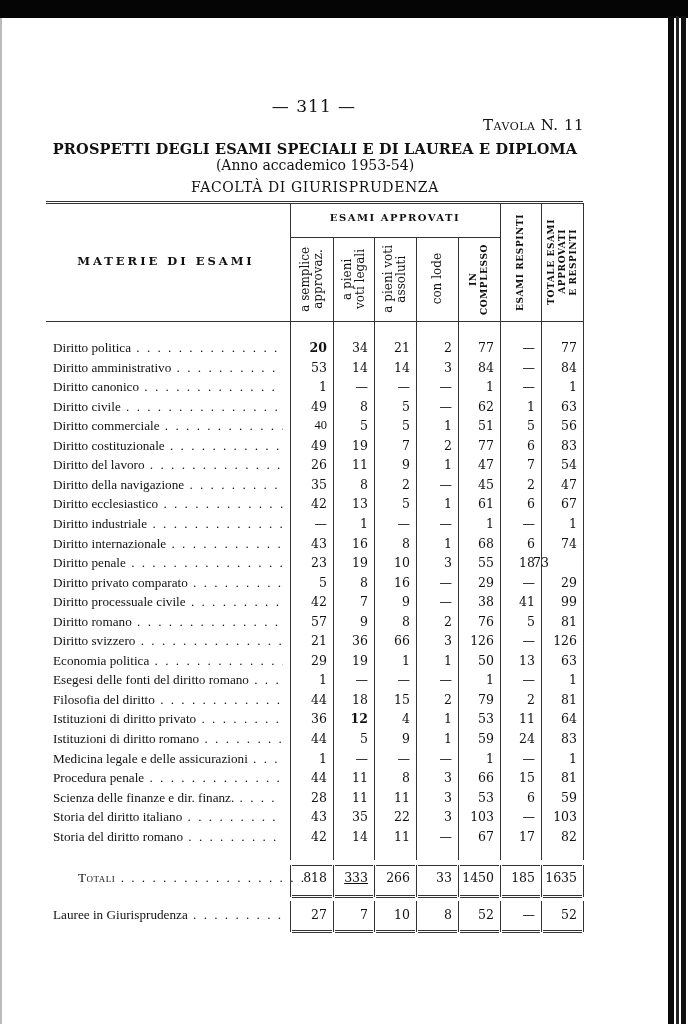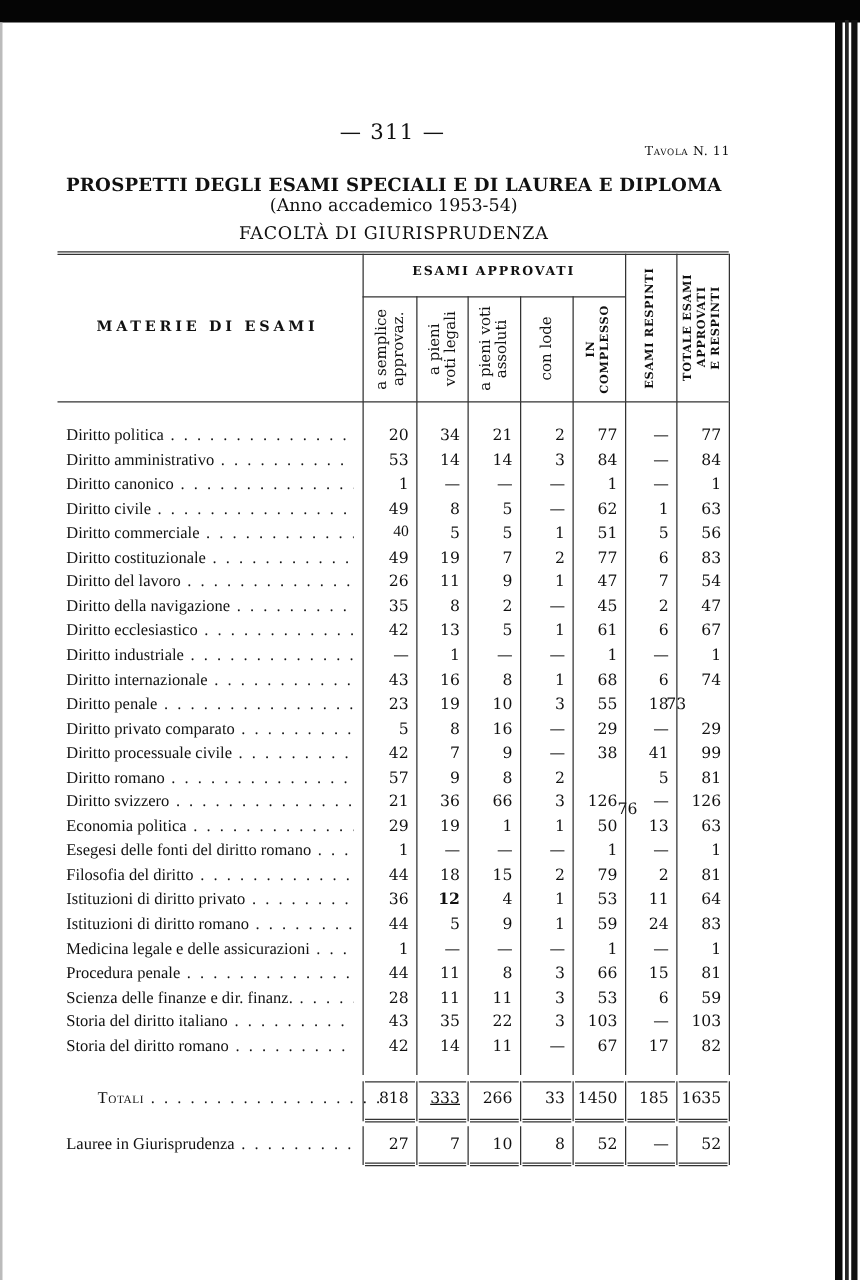--- a/index.html
+++ b/index.html
@@ -9,21 +9,21 @@
     font-family: "DejaVu Serif", "Liberation Serif", serif;
   }
   .top-bar { position: absolute; left: 0; top: 0; width: 688px; height: 18px; background: #050505; }
   .right-edge { position: absolute; top: 16px; right: 0; width: 22px; height: 1008px; }
   .right-edge .b1 { position: absolute; left: 2px; top: 0; width: 6px; height: 100%; background: #0a0a0a; }
   .right-edge .b2 { position: absolute; left: 10px; top: 0; width: 3px; height: 100%; background: #222; }
   .right-edge .b3 { position: absolute; left: 15px; top: 0; width: 5px; height: 100%; background: #111; }
   .left-edge { position: absolute; top: 18px; left: 0; width: 2px; height: 1006px; background: #bbb; }
 
   .page-num { position: absolute; left: 0; width: 628px; top: 96px; text-align: center; font-size: 17px; letter-spacing: 1px; }
-  .tavola { position: absolute; right: 104px; top: 116px; font-size: 10px; font-variant: small-caps; letter-spacing: 0.5px; }
+  .tavola { position: absolute; right: 104px; top: 116px; font-size: 15px; font-variant: small-caps; letter-spacing: 0.5px; }
   .title1 { position: absolute; left: 46px; width: 538px; top: 140px; text-align: center; font-size: 14.5px; font-weight: bold; letter-spacing: 0.2px; white-space: nowrap; }
   .title2 { position: absolute; left: 46px; width: 538px; top: 157px; text-align: center; font-size: 14px; }
   .title3 { position: absolute; left: 46px; width: 538px; top: 179px; text-align: center; font-size: 14px; letter-spacing: 0.6px; }
 
   .line { position: absolute; background: #333; }
   .vline { position: absolute; width: 1px; background: #333; }
 
   .hdr-materie { position: absolute; left: 46px; width: 240px; top: 254px; text-align: center; font-size: 11.5px; letter-spacing: 3px; font-weight: bold; }
   .hdr-group { position: absolute; left: 291px; width: 208px; top: 212px; text-align: center; font-size: 10px; letter-spacing: 1.5px; font-weight: bold; }
   .vhdr { position: absolute; display: flex; align-items: center; justify-content: center; }
@@ -154,21 +154,21 @@
       <div class="vline" style="left: 500px; top: 865px; height: 32px;"></div>
       <div class="vline" style="left: 500px; top: 901px; height: 31px;"></div>
       <div class="vline" style="left: 541px; top: 865px; height: 32px;"></div>
       <div class="vline" style="left: 541px; top: 901px; height: 31px;"></div>
       <div class="vline" style="left: 583px; top: 865px; height: 32px;"></div>
       <div class="vline" style="left: 583px; top: 901px; height: 31px;"></div>
     </div>
   <div id="body">
       <div class="row" style="top: 338px;">
         <div class="label"><span>Diritto politica</span><span class="lead"> . . . . . . . . . . . . . . . . . . . . . . . .</span></div>
-        <div class="cell" style="left: 293px;">20</div>
+        <div class="cell" style="left: 293px; font-weight: bold;">20</div>
         <div class="cell" style="left: 334px;">34</div>
         <div class="cell" style="left: 376px;">21</div>
         <div class="cell" style="left: 418px;">2</div>
         <div class="cell" style="left: 460px;">77</div>
         <div class="cell" style="left: 501px;">—</div>
         <div class="cell" style="left: 543px;">77</div>
       </div>
       <div class="row" style="top: 357.55px;">
         <div class="label"><span>Diritto amministrativo</span><span class="lead"> . . . . . . . . . . . . . . . . . . . . . . . .</span></div>
         <div class="cell" style="left: 293px;">53</div>
@@ -298,21 +298,21 @@
         <div class="cell" style="left: 460px;">38</div>
         <div class="cell" style="left: 501px;">41</div>
         <div class="cell" style="left: 543px;">99</div>
       </div>
       <div class="row" style="top: 611.7px;">
         <div class="label"><span>Diritto romano</span><span class="lead"> . . . . . . . . . . . . . . . . . . . . . . . .</span></div>
         <div class="cell" style="left: 293px;">57</div>
         <div class="cell" style="left: 334px;">9</div>
         <div class="cell" style="left: 376px;">8</div>
         <div class="cell" style="left: 418px;">2</div>
-        <div class="cell" style="left: 476px; margin-top: 25px;">76</div>
+        <div class="cell" style="left: 460px;">76</div>
         <div class="cell" style="left: 501px;">5</div>
         <div class="cell" style="left: 543px;">81</div>
       </div>
       <div class="row" style="top: 631.25px;">
         <div class="label"><span>Diritto svizzero</span><span class="lead"> . . . . . . . . . . . . . . . . . . . . . . . .</span></div>
         <div class="cell" style="left: 293px;">21</div>
         <div class="cell" style="left: 334px;">36</div>
         <div class="cell" style="left: 376px;">66</div>
         <div class="cell" style="left: 418px;">3</div>
         <div class="cell" style="left: 460px;">126</div>

